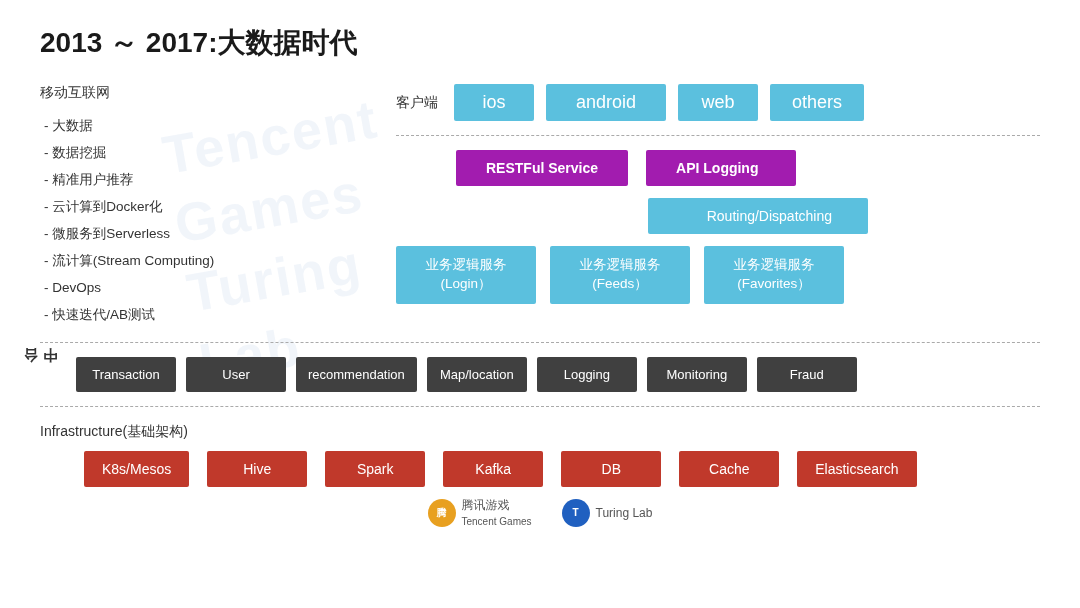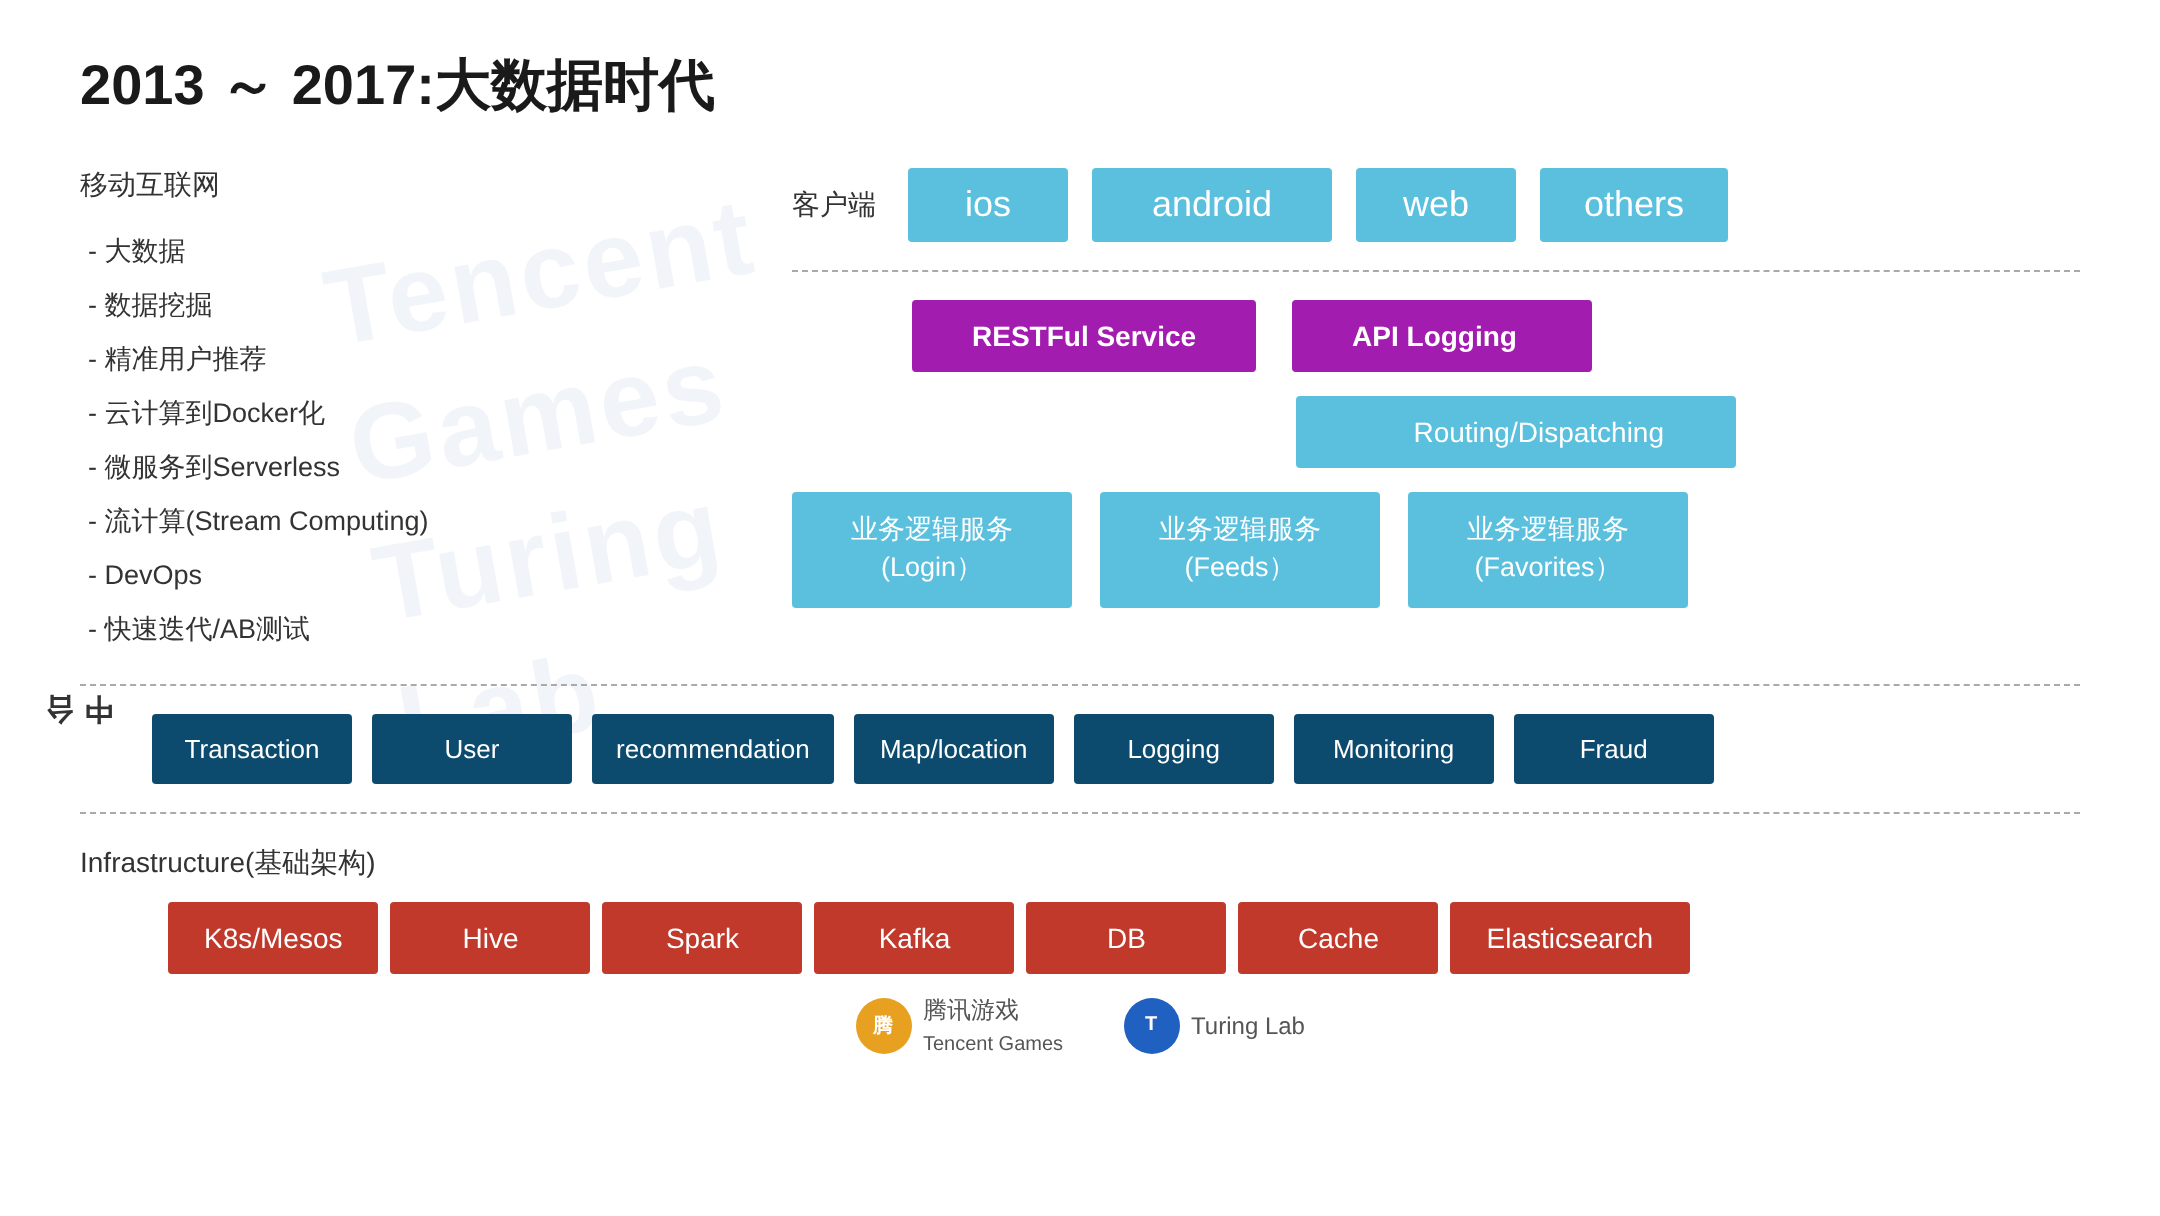--- a/index.html
+++ b/index.html
@@ -149,42 +149,42 @@
       font-weight: bold;
       width: 20px;
       text-align: center;
     }
     .platform-boxes {
       display: flex;
       gap: 10px;
       flex-wrap: nowrap;
     }
     .box-green {
-      background: #0c4a6e;
+      background: #404040;
       color: #fff;
       border: none;
       padding: 10px 12px;
       font-size: 13px;
       font-weight: 500;
       border-radius: 2px;
       min-width: 100px;
       text-align: center;
     }
     
     .infra-section {
       margin-top: 16px;
     }
     .infra-label {
       font-size: 14px;
       color: #333;
       margin-bottom: 10px;
     }
     .infra-boxes {
       display: flex;
-      gap: 6px;
+      gap: 18px;
       flex-wrap: nowrap;
       padding-left: 44px;
     }
     .box-orange {
       background: #c0392b;
       color: #fff;
       border: none;
       padding: 10px 18px;
       font-size: 14px;
       font-weight: 500;

